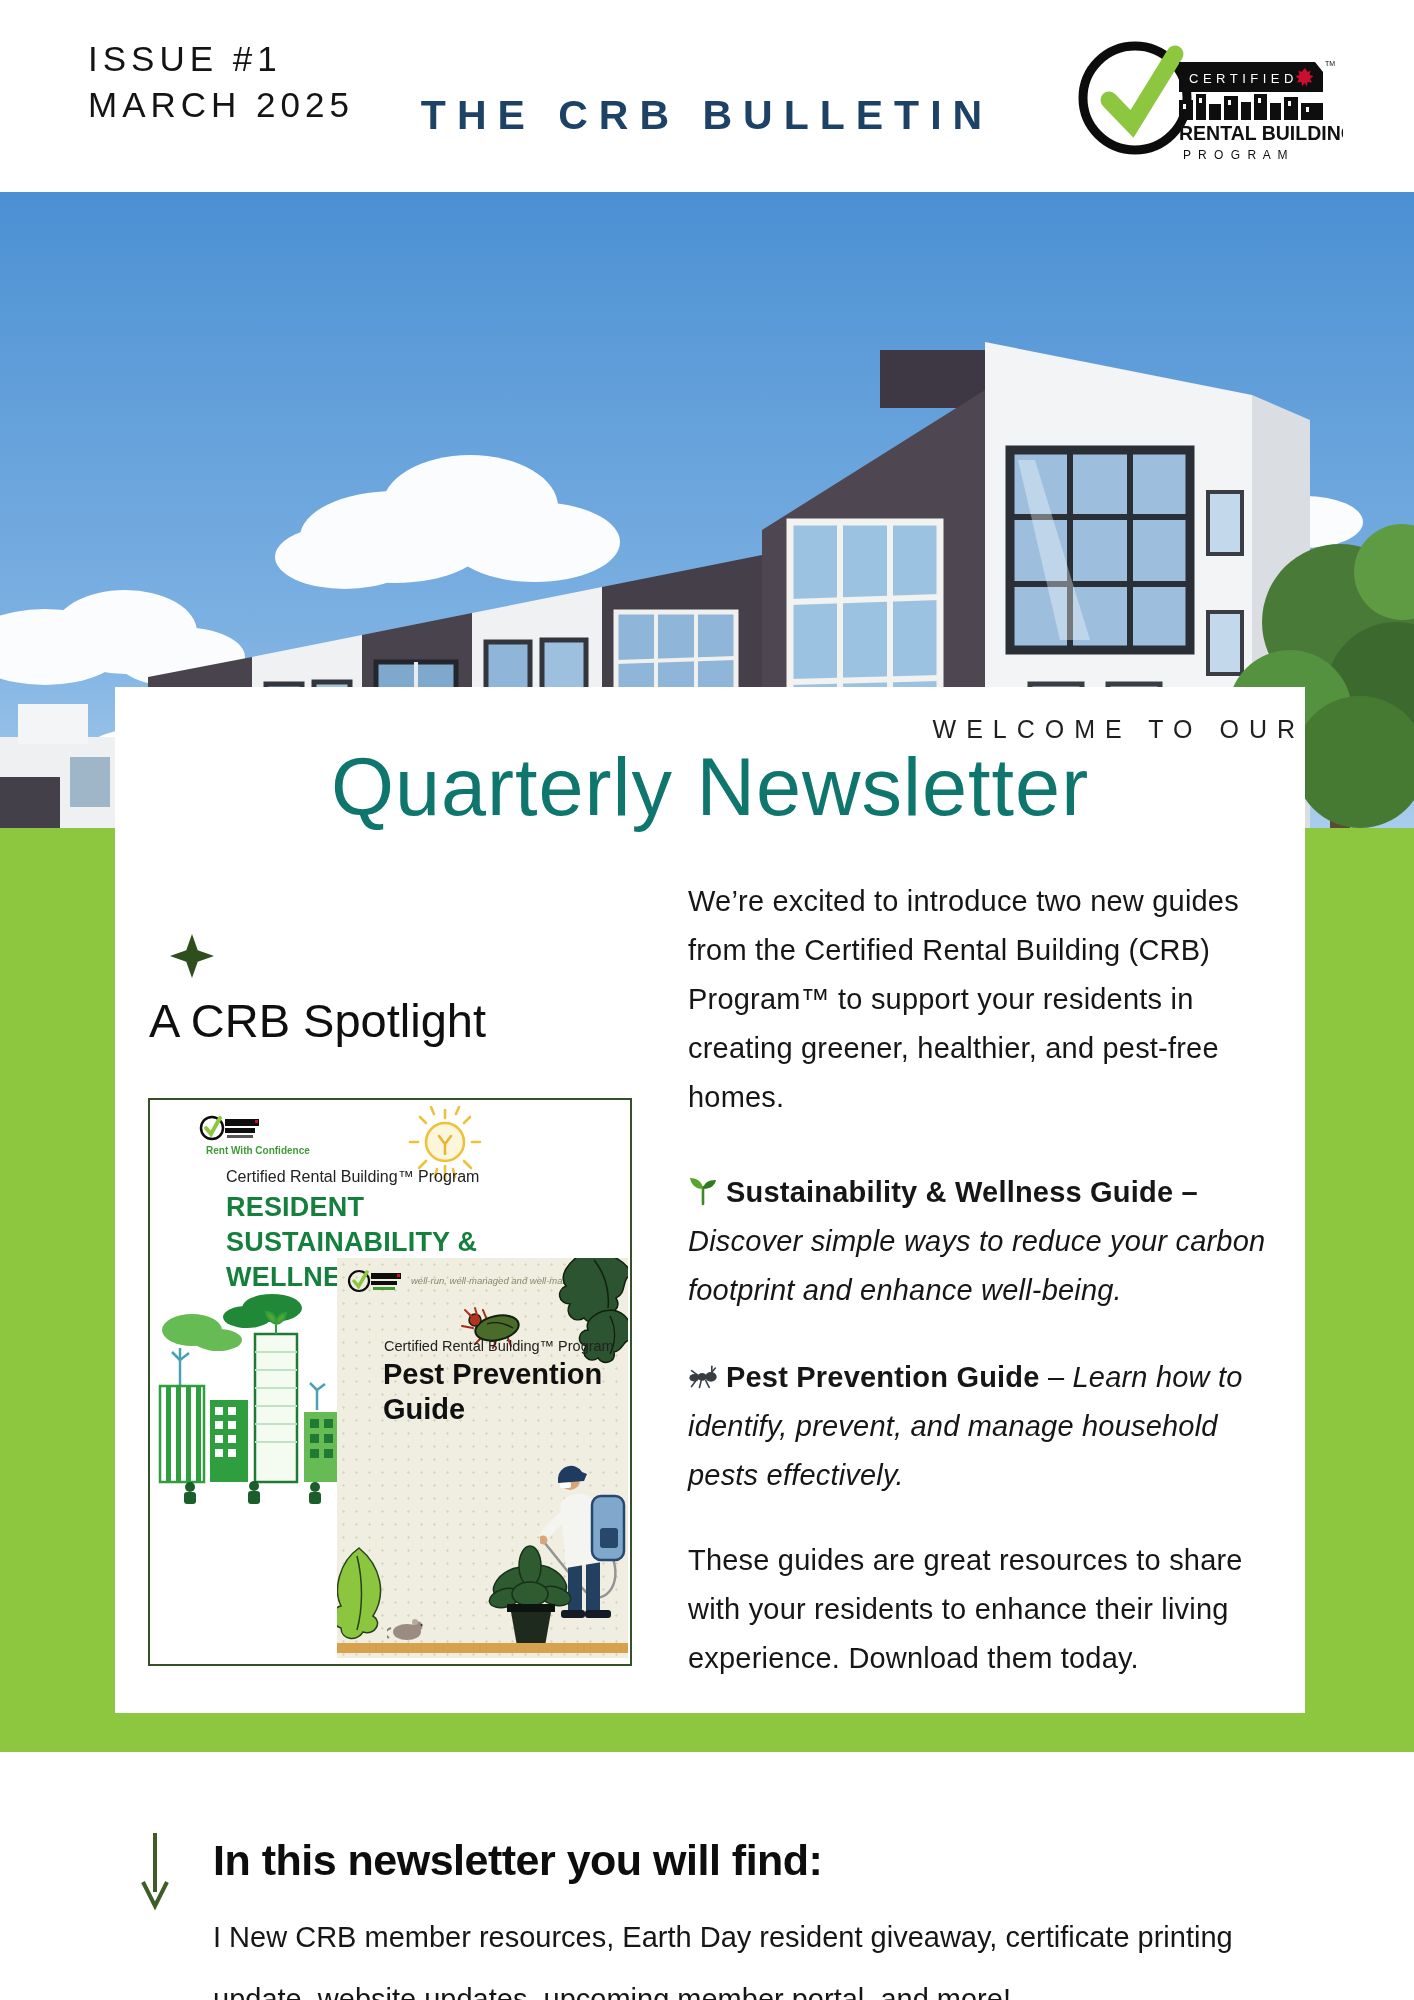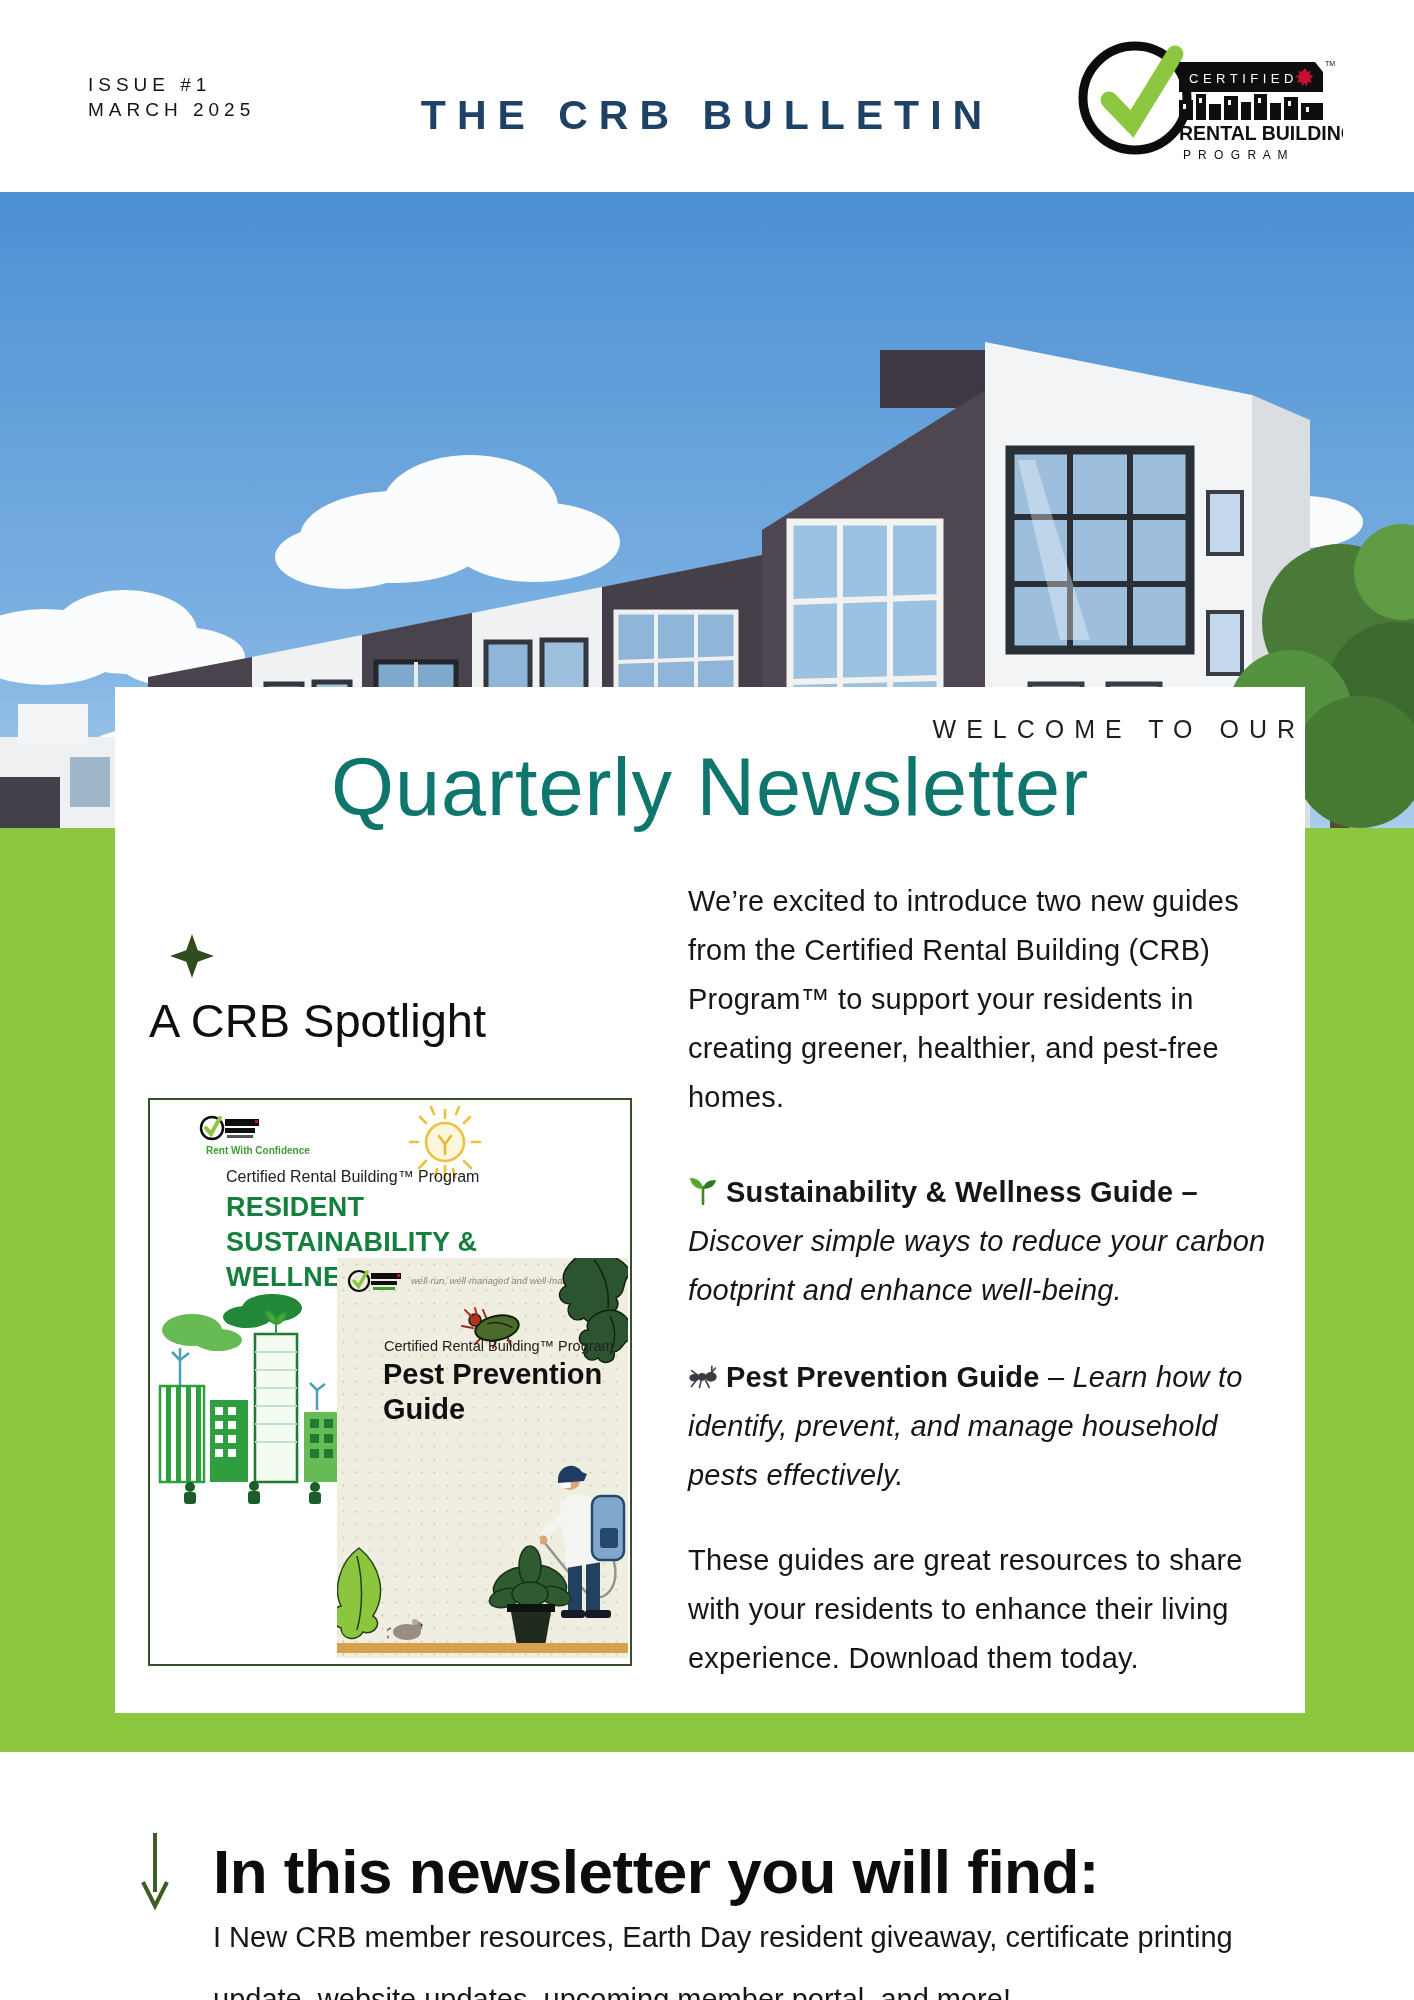--- a/index.html
+++ b/index.html
@@ -1,19 +1,19 @@
 <!DOCTYPE html>
 <html><head>
 <meta charset="utf-8">
 <style>
   html,body{margin:0;padding:0;background:#ffffff;}
   .page{position:relative;width:1414px;height:2000px;background:#ffffff;overflow:hidden;
         font-family:"Liberation Sans", sans-serif;color:#1c1c1c;}
   
-  .issue{position:absolute;left:88px;top:36px;font-size:19px;letter-spacing:5px;line-height:1.32;color:#141414;margin-top:36px;}
+  .issue{position:absolute;left:88px;top:36px;font-size:35px;letter-spacing:5px;line-height:1.32;color:#141414;}
   .bulletin-title{position:absolute;left:0;right:0;top:60px;text-align:center;
         font-size:41px;font-weight:bold;letter-spacing:11px;color:#1d4265;margin-top:32px;}
   .logo{position:absolute;left:1075px;top:32px;width:268px;height:132px;}
   
   .hero{position:absolute;left:0;top:192px;width:1414px;height:636px;}
   
   .green-band{position:absolute;left:0;top:828px;width:1414px;height:924px;background:#8dc63f;}
   
   .card{position:absolute;left:115px;top:687px;width:1190px;height:1026px;background:#ffffff;}
   .eyebrow{position:absolute;left:0;right:0;top:28px;text-align:right;font-size:25px;letter-spacing:10px;color:#1f1f1f;}
@@ -44,21 +44,21 @@
   .ground{position:absolute;left:0;bottom:5px;width:100%;height:10px;background:#d7a14d;}
   
   .right-col{position:absolute;left:573px;top:190px;width:578px;font-size:29px;line-height:49px;letter-spacing:0.2px;color:#161616;}
   .right-col p{margin:0;}
   .para-gap1{margin-top:46px !important;}
   .para-gap2{margin-top:38px !important;}
   .para-gap3{margin-top:36px !important;}
   .inline-icon{display:inline-block;width:30px;height:30px;vertical-align:-4px;margin-right:8px;}
   
   .footer-arrow{position:absolute;left:138px;top:1830px;width:34px;height:82px;}
-  .footer-heading{position:absolute;left:213px;top:1836px;font-size:62px;font-weight:bold;letter-spacing:-0.5px;color:#0d0d0d;}
+  .footer-heading{position:absolute;left:213px;top:1836px;font-size:43px;font-weight:bold;letter-spacing:-0.5px;color:#0d0d0d;}
   .footer-body{position:absolute;left:213px;top:1906px;width:1105px;font-size:29px;line-height:62px;color:#161616;}
   svg text{font-family:"Liberation Sans", sans-serif;}
 </style>
 </head>
 <body>
 
 <div class="page">
 
   <div class="issue">
     <div>ISSUE #1</div>

